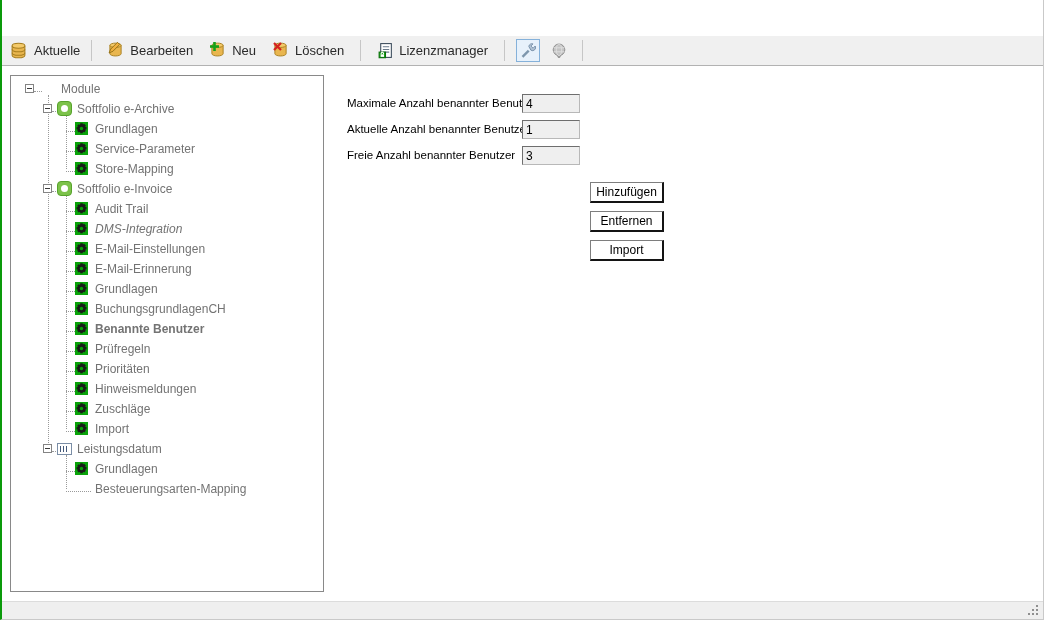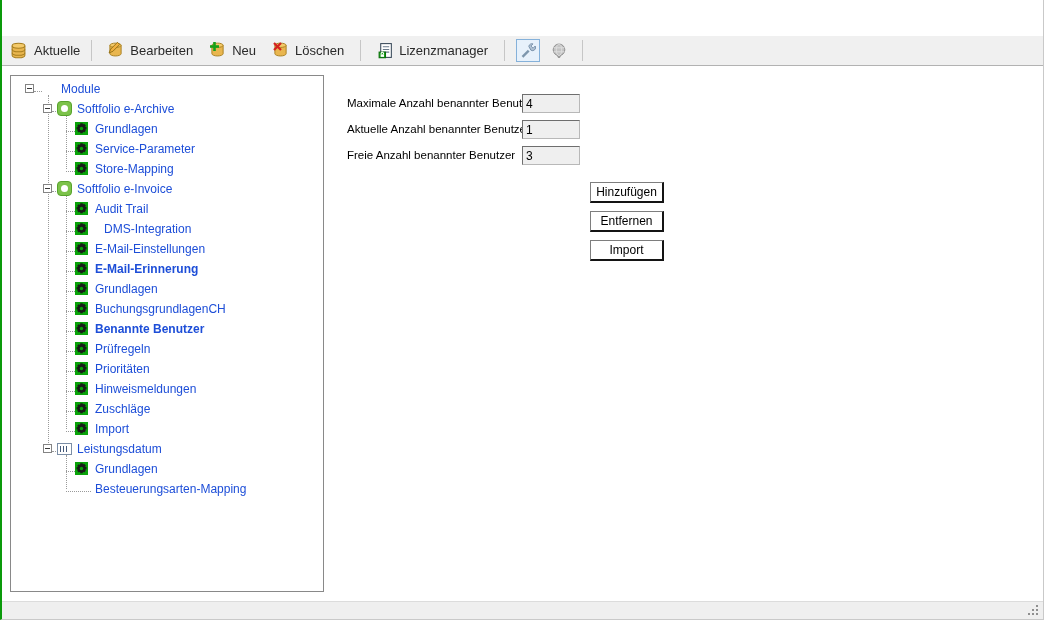--- a/index.html
+++ b/index.html
@@ -24,21 +24,21 @@
   .combo{width:156px;height:21px;background:#fff;border:1px solid #7a7a7a;display:flex;align-items:stretch;}
   .combo-text{flex:1;font-size:12px;color:#000;padding:3px 0 0 4px;white-space:nowrap;overflow:hidden;}
   .combo-btn{width:18px;background:#f1f1f1;border-left:1px solid #aaa;display:flex;align-items:center;justify-content:center;}
   .combo-arrow{width:0;height:0;border-left:4px solid transparent;border-right:4px solid transparent;border-top:5px solid #404040;}
   .ticon{position:relative;width:17px;height:17px;flex:0 0 auto;}
   .ticon svg{position:absolute;left:0;top:0;}
   .badge{position:absolute;right:-2px;bottom:-2px;}
   
   .client{position:absolute;left:0;top:67px;right:0;height:535px;background:#fff;}
   .tree-panel{position:absolute;left:8px;top:8px;width:314px;height:517px;border:1px solid #898989;background:#fff;overflow:hidden;}
-  .tree-row{position:absolute;left:0;right:0;height:20px;font-size:12px;color:#1d4ed8;}
+  .tree-row{position:absolute;left:0;right:0;height:20px;font-size:12px;color:#737373;}
   .tree-label{position:absolute;top:3px;white-space:nowrap;}
   .expander{position:absolute;top:5px;width:9px;height:9px;background:#fff;border:1px solid #848484;}
   .expander i{position:absolute;left:1px;right:1px;top:3px;height:1px;background:#3a3a3a;}
   .icon-gear{position:absolute;top:3px;width:13px;height:13px;background:#0aa30a;}
   .icon-gear svg{display:block;}
   .icon-module{position:absolute;top:2px;width:15px;height:15px;background:#7cc24a;border:1px solid #57a32c;border-radius:4px;}
   .icon-module i{position:absolute;left:3px;top:3px;width:7px;height:7px;background:#fff;border-radius:50%;}
   .icon-barcode{position:absolute;top:4px;width:15px;height:12px;background:#fff;border:1px solid #7b8ea6;
     background-image:repeating-linear-gradient(90deg,#44597a 0 1px,transparent 1px 3px);background-size:9px 6px;background-position:2px 2px;background-repeat:no-repeat;}
   .vline{position:absolute;width:0;border-left:1px dotted #9a9a9a;}
@@ -231,33 +231,33 @@
             <span class="tree-label" style="left: 84px;">Audit Trail</span>
           </div>
           <div class="tree-row" style="top: 143px;">
             <span class="hstub" style="left: 55px; width: 9px;"></span>
             <span class="icon-gear" style="left: 64px;">
               <svg width="13" height="13" viewBox="0 0 16 16">
                 <path fill="#1a1a1a" d="M6.6 1.5h2.8l.4 1.7 1.5-.9 2 2-.9 1.5 1.7.4v2.8l-1.7.4.9 1.5-2 2-1.5-.9-.4 1.7H6.6l-.4-1.7-1.5.9-2-2 .9-1.5-1.7-.4V6.6l1.7-.4-.9-1.5 2-2 1.5.9z"></path>
                 <circle cx="8" cy="8" r="2.1" fill="#0aa30a"></circle>
               </svg>
             </span>
-            <span class="tree-label" style="left: 93px;">DMS-Integration</span>
+            <span class="tree-label" style="left: 84px; font-style: italic;">DMS-Integration</span>
           </div>
           <div class="tree-row" style="top: 163px;">
             <span class="hstub" style="left: 55px; width: 9px;"></span>
             <span class="icon-gear" style="left: 64px;">
               <svg width="13" height="13" viewBox="0 0 16 16">
                 <path fill="#1a1a1a" d="M6.6 1.5h2.8l.4 1.7 1.5-.9 2 2-.9 1.5 1.7.4v2.8l-1.7.4.9 1.5-2 2-1.5-.9-.4 1.7H6.6l-.4-1.7-1.5.9-2-2 .9-1.5-1.7-.4V6.6l1.7-.4-.9-1.5 2-2 1.5.9z"></path>
                 <circle cx="8" cy="8" r="2.1" fill="#0aa30a"></circle>
               </svg>
             </span>
             <span class="tree-label" style="left: 84px;">E-Mail-Einstellungen</span>
           </div>
-          <div class="tree-row" style="top: 183px; font-weight: bold;">
+          <div class="tree-row" style="top: 183px;">
             <span class="hstub" style="left: 55px; width: 9px;"></span>
             <span class="icon-gear" style="left: 64px;">
               <svg width="13" height="13" viewBox="0 0 16 16">
                 <path fill="#1a1a1a" d="M6.6 1.5h2.8l.4 1.7 1.5-.9 2 2-.9 1.5 1.7.4v2.8l-1.7.4.9 1.5-2 2-1.5-.9-.4 1.7H6.6l-.4-1.7-1.5.9-2-2 .9-1.5-1.7-.4V6.6l1.7-.4-.9-1.5 2-2 1.5.9z"></path>
                 <circle cx="8" cy="8" r="2.1" fill="#0aa30a"></circle>
               </svg>
             </span>
             <span class="tree-label" style="left: 84px;">E-Mail-Erinnerung</span>
           </div>
           <div class="tree-row" style="top: 203px;">

